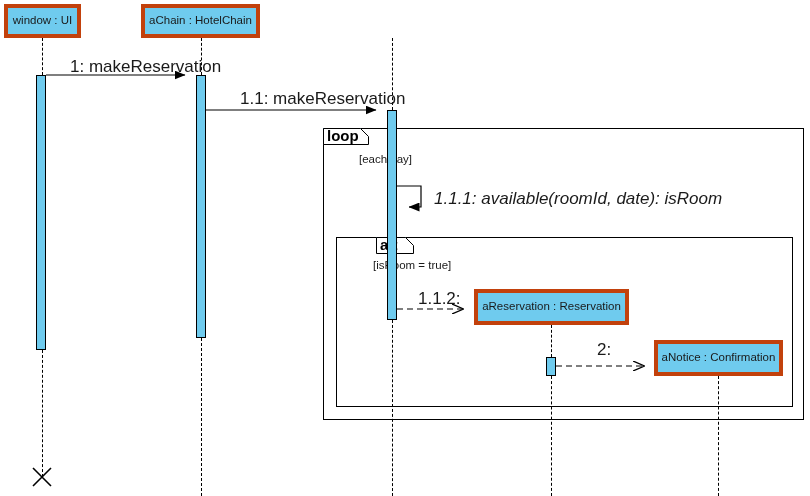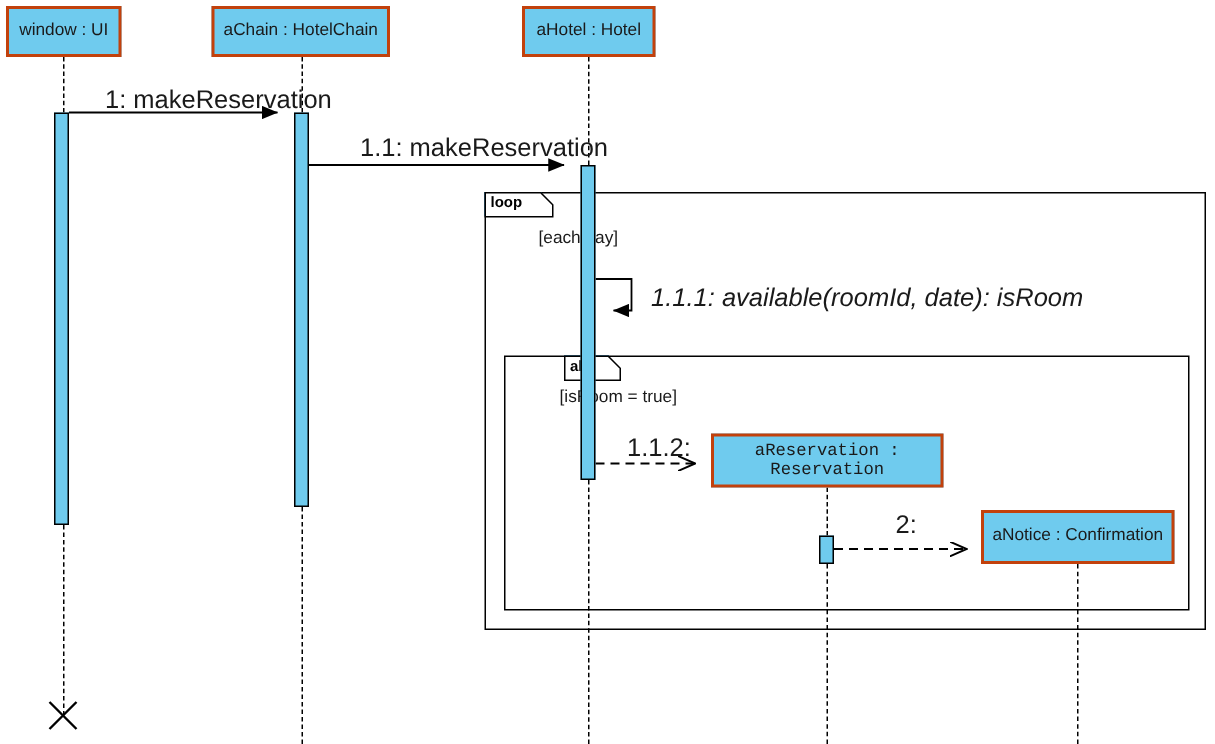--- a/index.html
+++ b/index.html
@@ -12,21 +12,21 @@
     width: 810px;
     height: 496px;
     background: #ffffff;
     font-family: "Liberation Sans", sans-serif;
     overflow: hidden;
   }
   .lifeline-box {
     position: absolute;
     box-sizing: border-box;
     background: #6FCBEE;
-    border: 2px solid #c2410c;
+    border: 4px solid #c2410c;
     color: #1a1a1a;
     font-size: 11.5px;
     display: flex;
     align-items: center;
     justify-content: center;
     text-align: center;
     line-height: 1.15;
   }
   .lifeline-dash {
     position: absolute;
@@ -41,21 +41,21 @@
   }
   .frag {
     position: absolute;
     box-sizing: border-box;
     border: 1px solid #000000;
     background: transparent;
   }
   .frag-label {
     position: absolute;
     box-sizing: border-box;
-    font-size: 10px;
+    font-size: 15px;
     font-weight: bold;
     color: #000000;
     background: #0369a1;
     padding: 1px 4px 1px 4px;
     line-height: 14px;
     z-index: 3;
   }
   .frag-label svg {
     position: absolute;
     left: 0;
@@ -174,23 +174,20 @@
   <div class="activation zhi" style="left:196px; top:75px;  width:10px; height:263px;"></div>
   <div class="activation zhi" style="left:387px; top:110px; width:10px; height:210px;"></div>
   <div class="activation zhi" style="left:546px; top:357px; width:10px; height:19px;"></div>
 
   <div class="lifeline-box zhi" style="left:4px; top:4px; width:77px; height:34px;">
     <span>window : UI</span>
   </div>
   <div class="lifeline-box zhi" style="left:141px; top:4px; width:119px; height:34px;">
     <span>aChain : HotelChain</span>
   </div>
-  <div class="lifeline-box zhi" style="left:348px; top:4px; width:89px; height:34px;">
-    <span>aHotel : Hotel</span>
-  </div>
-  <div class="lifeline-box zhi" style="left:474px; top:289px; width:155px; height:36px;font-family:Liberation Mono, monospace;">
+  <div class="lifeline-box zhi" style="left:474px; top:289px; width:155px; height:36px;">
     <span>aReservation : Reservation</span>
   </div>
   <div class="lifeline-box zhi" style="left:654px; top:340px; width:129px; height:36px;justify-content:center;">
     <span>aNotice : Confirmation</span>
   </div>
 
 </div>
 
 </body></html>

